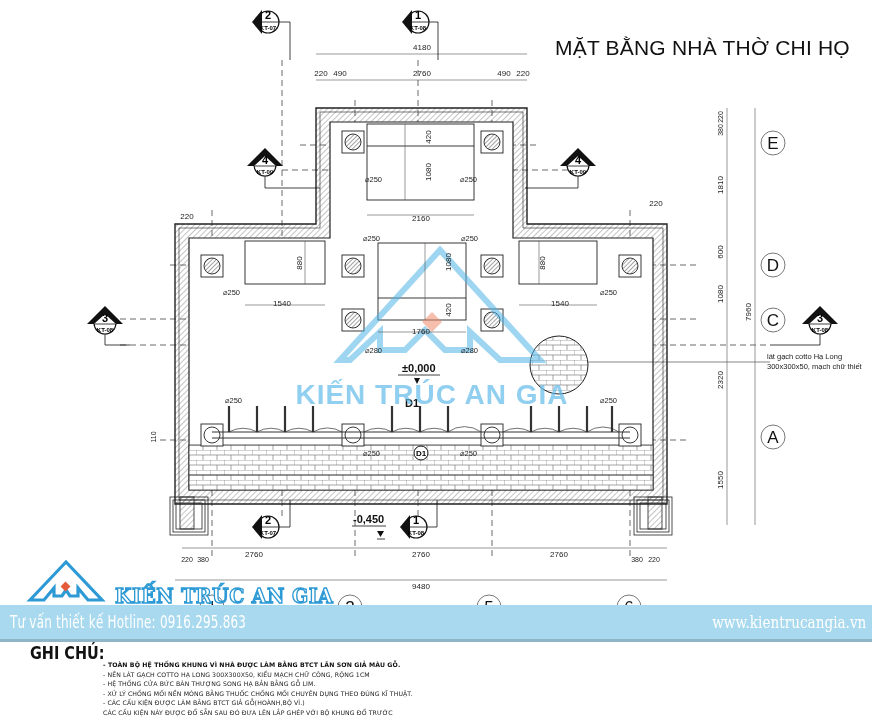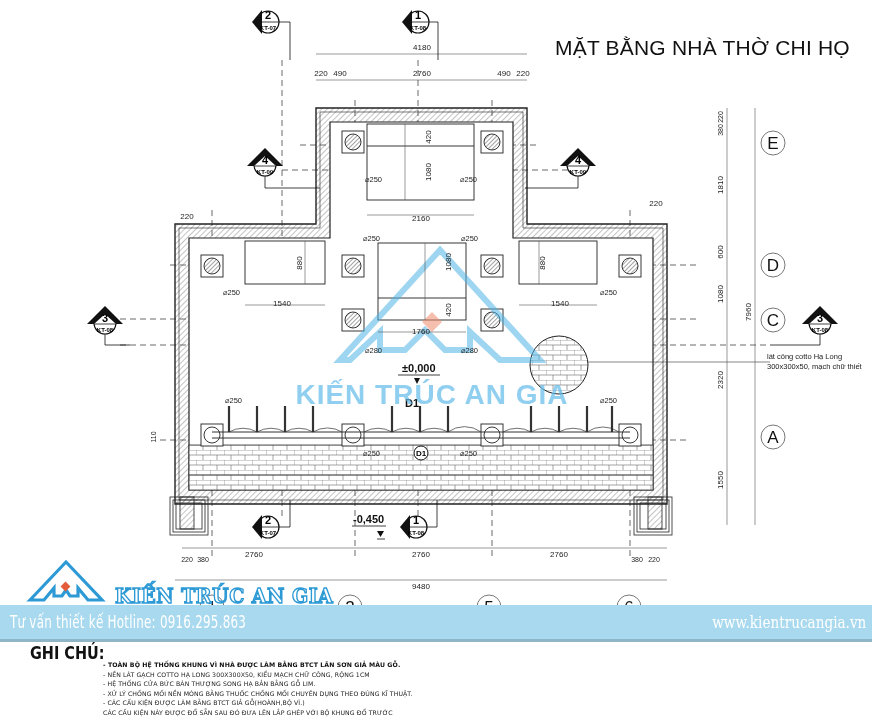--- a/index.html
+++ b/index.html
@@ -366,21 +366,21 @@
 
   <g>
     <path d="M30,600 L66,562 L102,600 L88,600 L78,588 L78,596 L70,596 L66,590 L62,596 L54,596 L54,588 L44,600 Z" fill="none" stroke="#2d9ad6" stroke-width="3.2"></path>
     <rect x="62" y="583" width="7" height="7" fill="#e45b3c" transform="rotate(45 65.5 586.5)"></rect>
   </g>
 </svg>
 
 <div class="title">MẶT BẰNG NHÀ THỜ CHI HỌ</div>
 
 <div class="legend-note">
-  <div>lát công cotto Hạ Long</div>
+  <div>lát gạch cotto Hạ Long</div>
   <div>300x300x50, mạch chữ thiết</div>
 </div>
 
 <div class="brand-text">KIẾN TRÚC AN GIA</div>
 <div class="banner"></div>
 <div class="banner-line"></div>
 <div class="hotline">Tư vấn thiết kế Hotline: 0916.295.863</div>
 <div class="website">www.kientrucangia.vn</div>
 
 <div class="notes-title">GHI CHÚ:</div>

